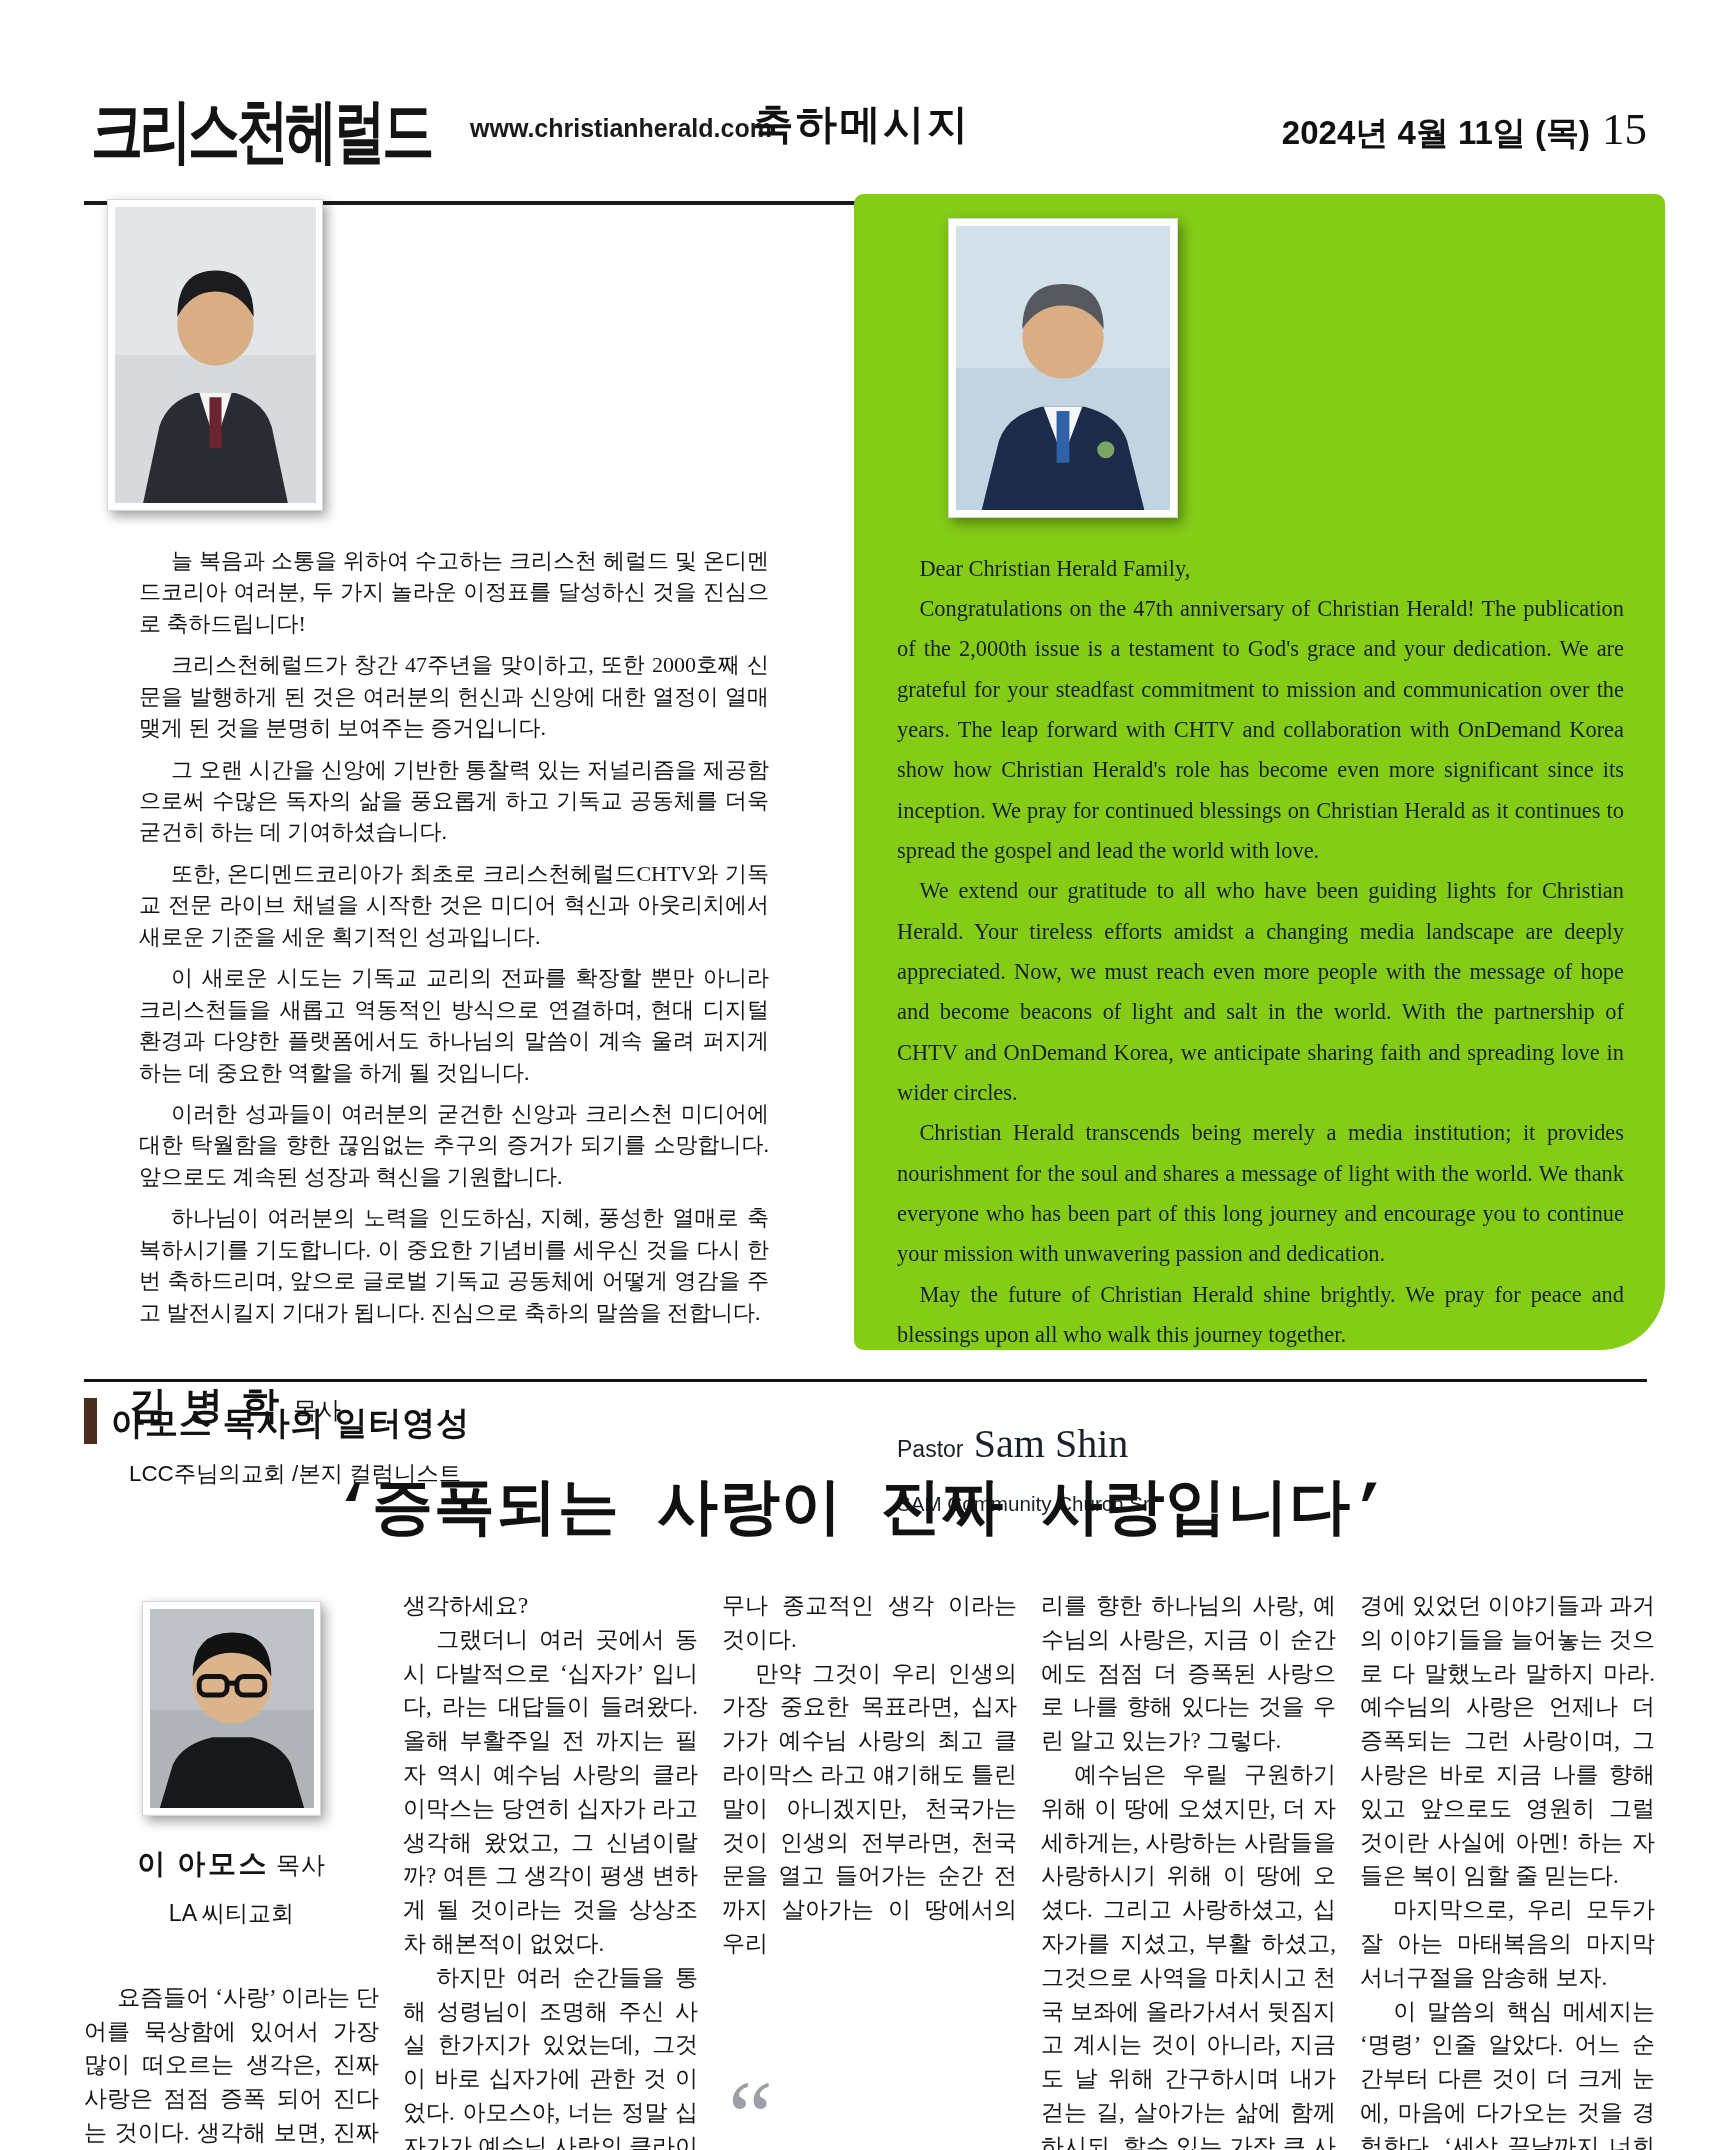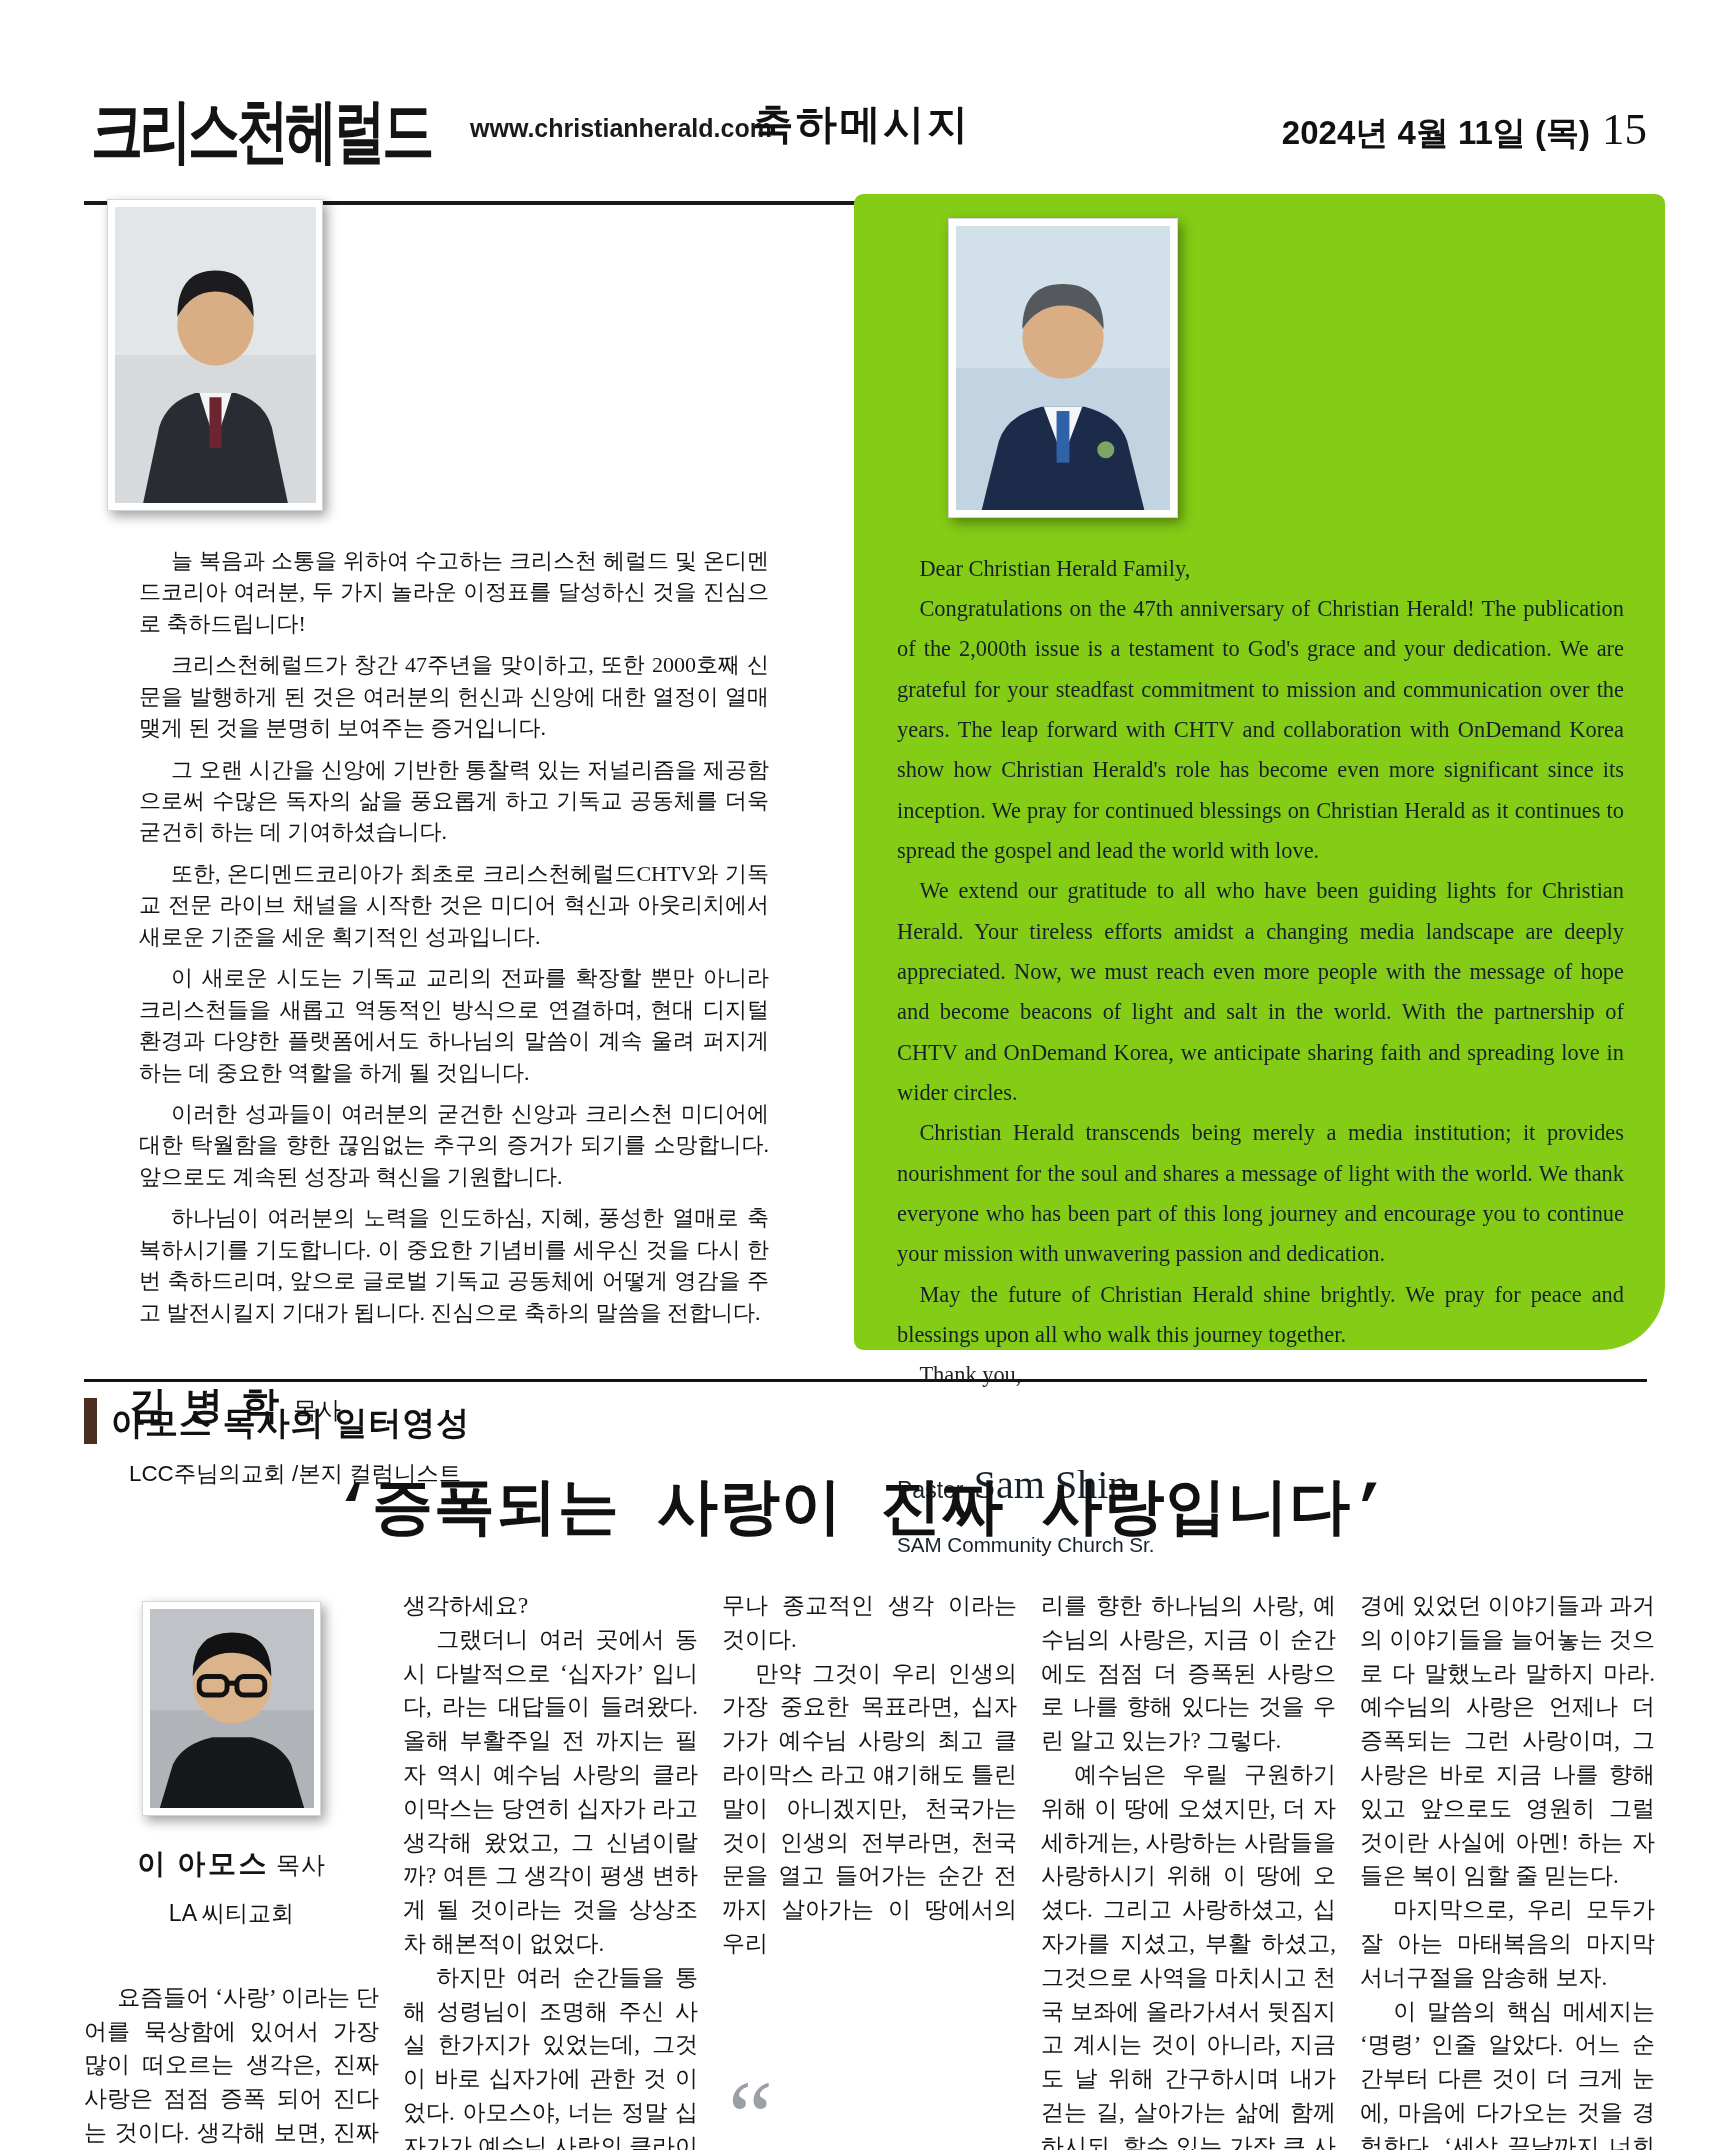--- a/index.html
+++ b/index.html
@@ -129,21 +129,20 @@
         <circle cx="50" cy="52" r="19" fill="#d9ae85"></circle>
         <path d="M31 48 Q31 27 50 27 Q69 27 69 48 Q62 37 50 37 Q38 37 31 48 Z" fill="#55595e"></path>
       </svg>
     </div>
     <div class="engletter">
       <p>Dear Christian Herald Family,</p>
       <p>Congratulations on the 47th anniversary of Christian Herald! The publication of the 2,000th issue is a testament to God's grace and your dedication. We are grateful for your steadfast commitment to mission and communication over the years. The leap forward with CHTV and collaboration with OnDemand Korea show how Christian Herald's role has become even more significant since its inception. We pray for continued blessings on Christian Herald as it continues to spread the gospel and lead the world with love.</p>
       <p>We extend our gratitude to all who have been guiding lights for Christian Herald. Your tireless efforts amidst a changing media landscape are deeply appreciated. Now, we must reach even more people with the message of hope and become beacons of light and salt in the world. With the partnership of CHTV and OnDemand Korea, we anticipate sharing faith and spreading love in wider circles.</p>
       <p>Christian Herald transcends being merely a media institution; it provides nourishment for the soul and shares a message of light with the world. We thank everyone who has been part of this long journey and encourage you to continue your mission with unwavering passion and dedication.</p>
       <p>May the future of Christian Herald shine brightly. We pray for peace and blessings upon all who walk this journey together.</p>
-      <p>Thank you,</p>
     </div>
     <div class="engsig">
       <div>
         <span class="pref">Pastor</span>
         <span class="nm">Sam Shin</span>
       </div>
       <div class="org">SAM Community Church  Sr.</div>
     </div>
   </div>
 

